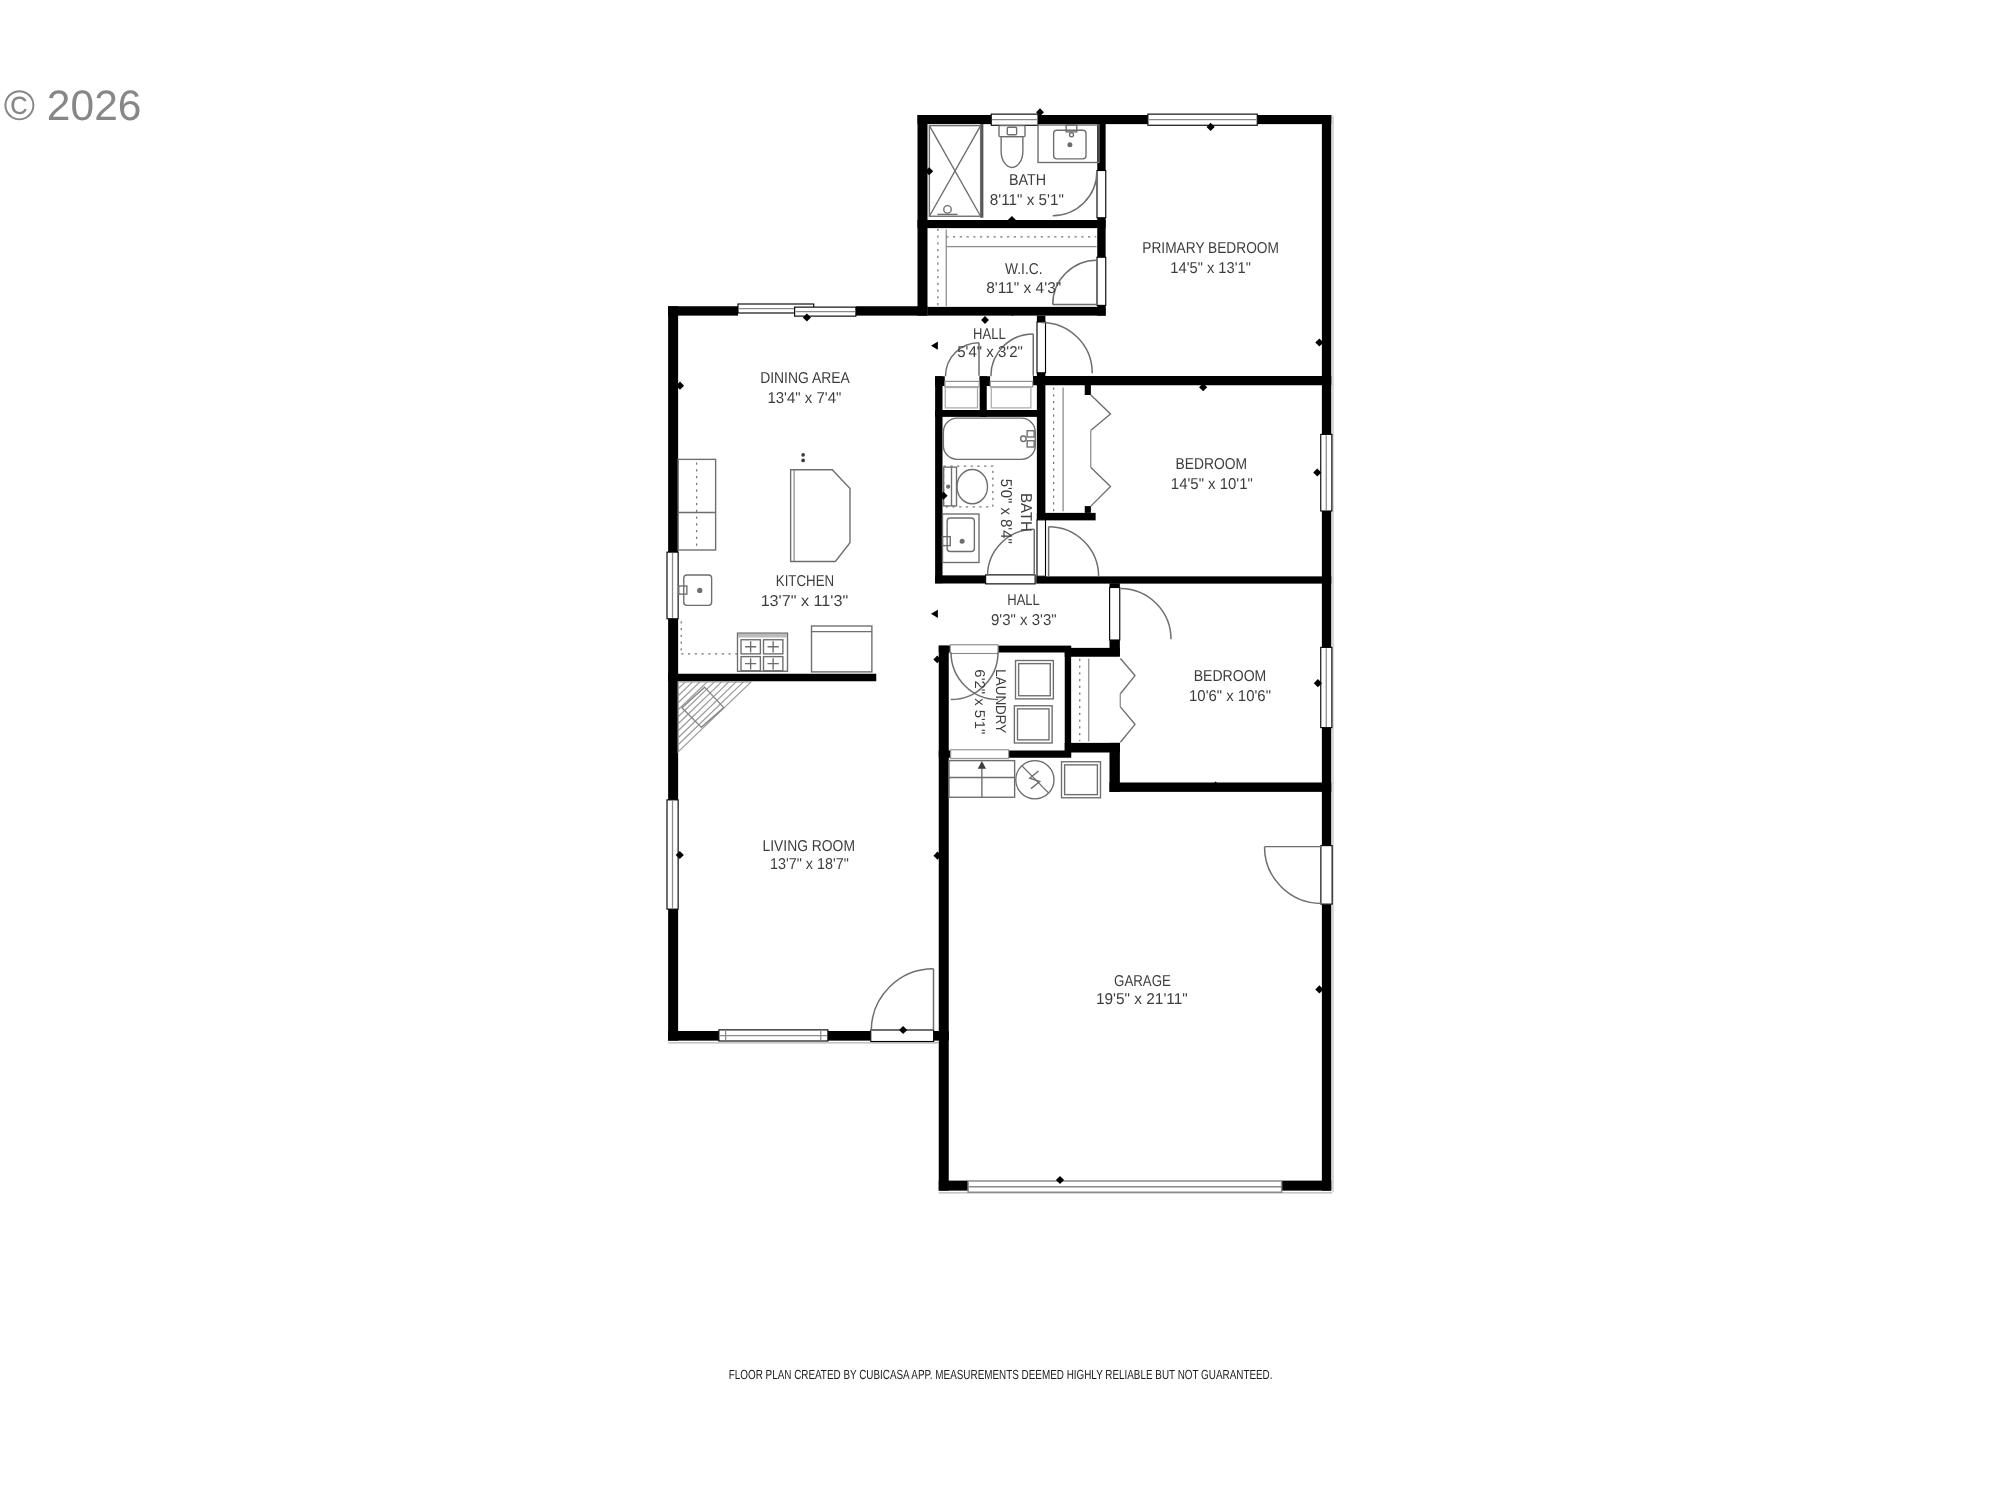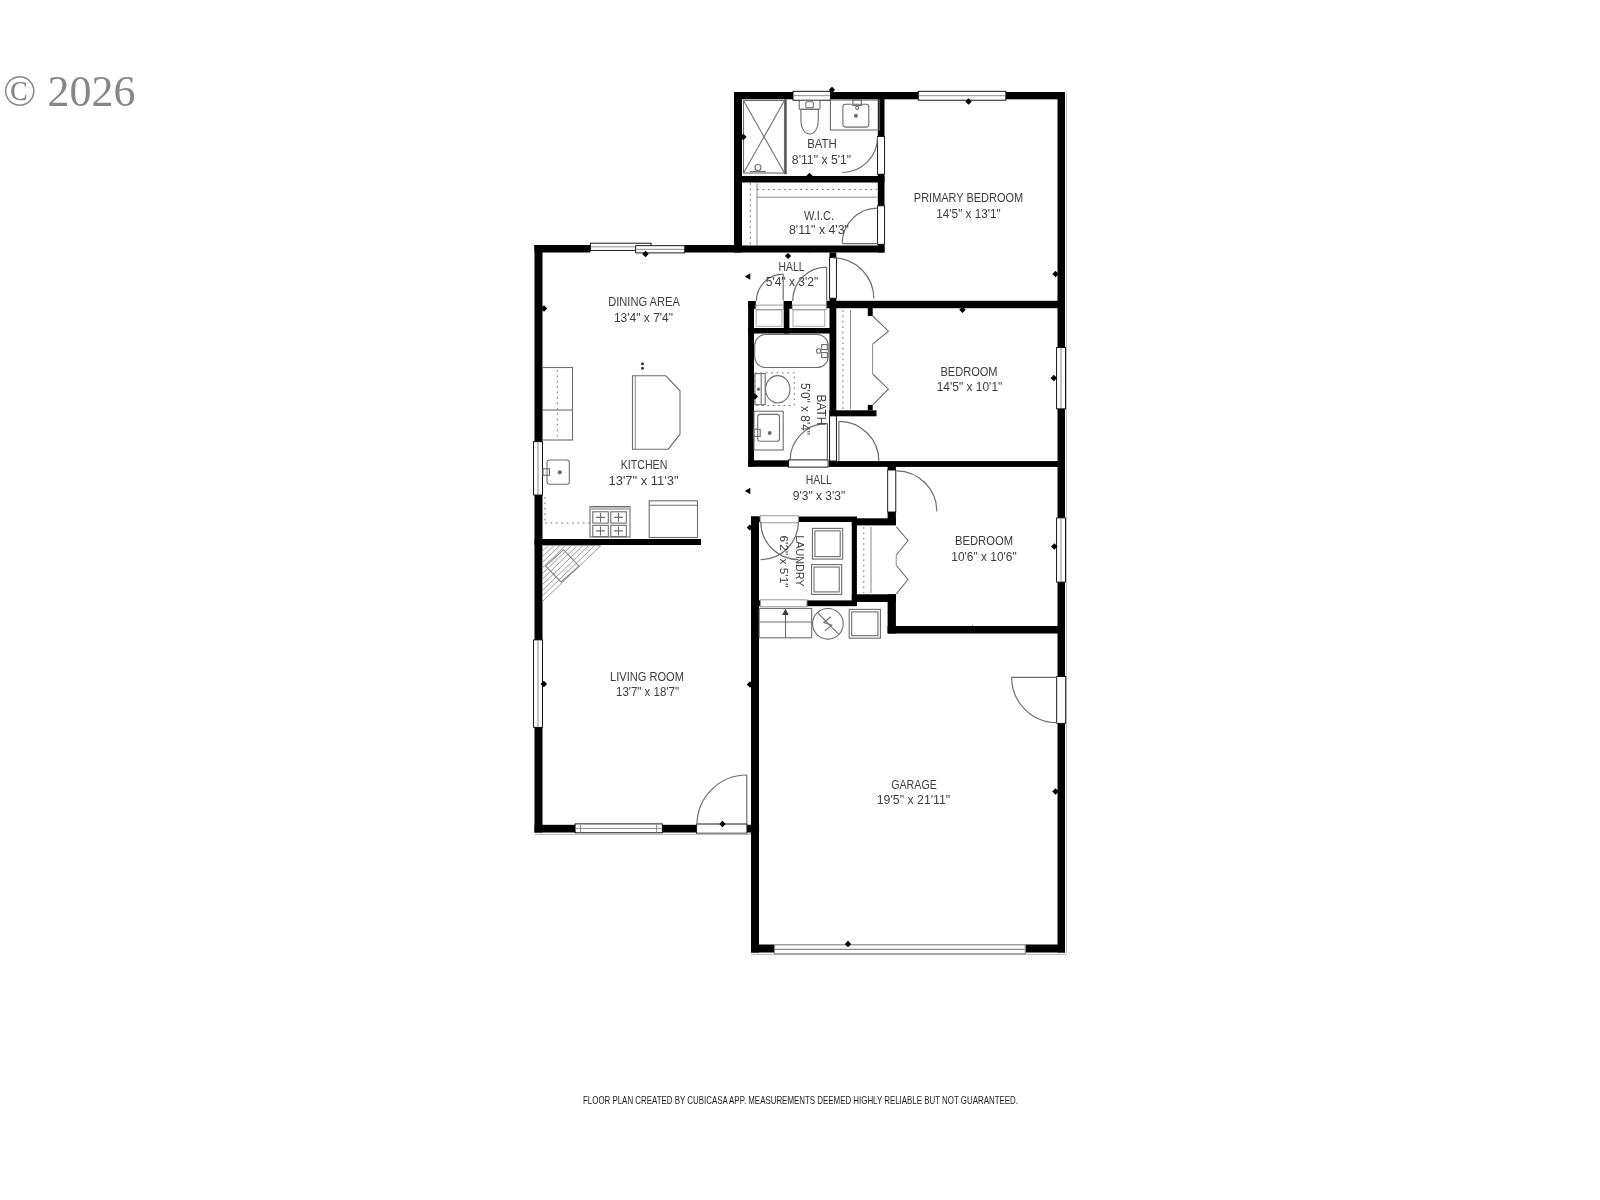--- a/index.html
+++ b/index.html
@@ -13,21 +13,21 @@
 .winr{fill:#ffffff;stroke:#000000;stroke-width:0.9;}
 .winl{stroke:#8a8a8a;stroke-width:1;}
 .doorw{fill:#ffffff;stroke:#000000;stroke-width:0.9;}
 .dash{fill:none;stroke:#777777;stroke-width:1;stroke-dasharray:1.8 3.6;}
 .gline{stroke:#8a8a8a;stroke-width:1;}
 .tick{fill:#000000;}
 </style>
 </head>
 <body>
 
-<div style="position:absolute;left:3px;top:66px;font-family:Liberation Serif, serif;font-size:44px;color:#87878a;filter:grayscale(1);">© 2026</div>
+<div style="position:absolute;left:3px;top:66px;font-family:Liberation Sans, sans-serif;font-size:34px;color:#87878a;filter:grayscale(1);">© 2026</div>
 <svg width="1600" height="1200" viewBox="0 0 1600 1200">
 
 <g>
 <line x1="534.5" y1="834.3" x2="750" y2="834.3" stroke="#b5b5b5" stroke-width="1"></line>
 <line x1="751" y1="954.3" x2="1065.8" y2="954.3" stroke="#b5b5b5" stroke-width="1"></line>
 <line x1="1066.4" y1="92.5" x2="1066.4" y2="953.5" stroke="#c2c2c2" stroke-width="1"></line>
 </g>
 
 <g>
 <rect class="wall" x="534.5" y="245" width="8" height="197.5"></rect>

